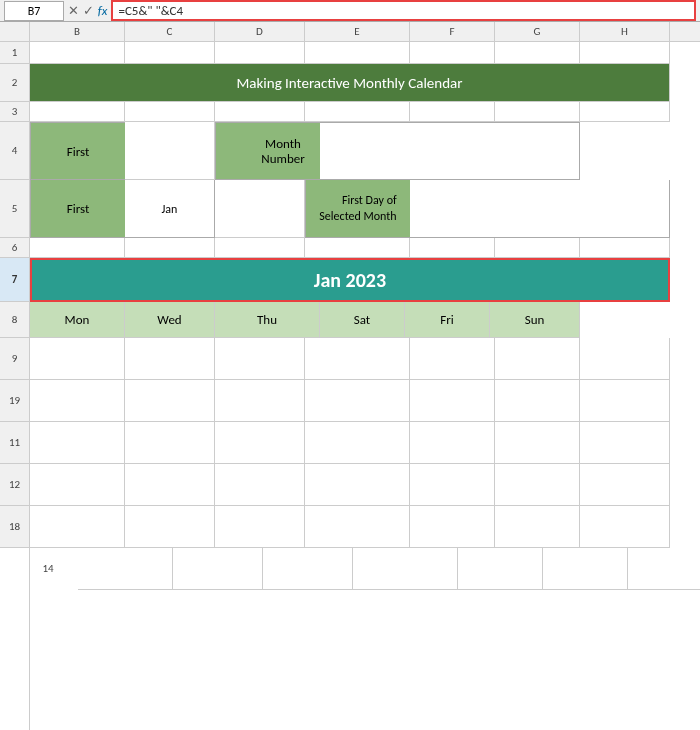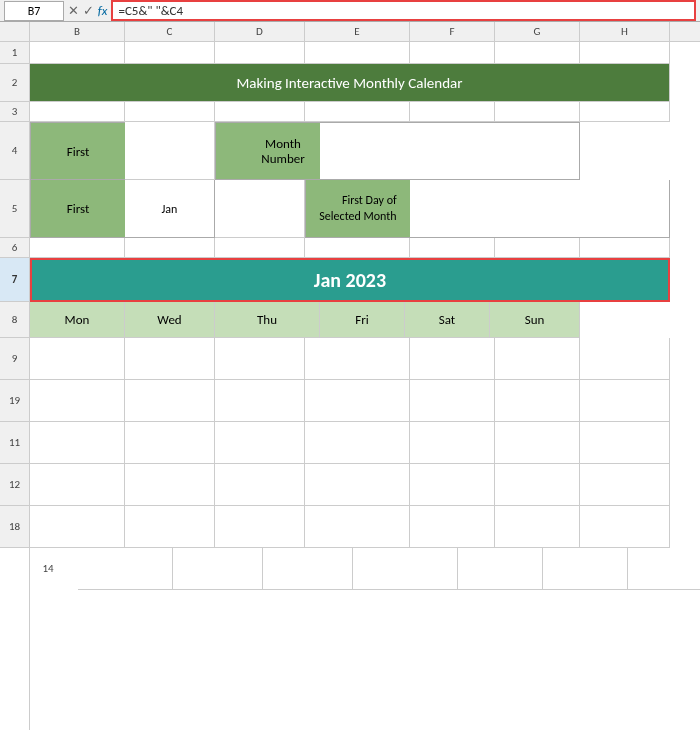--- a/index.html
+++ b/index.html
@@ -329,26 +329,26 @@
       <div class="grid-row row-8">
         <div class="cell col-b day-header">
           <span>Mon</span>
         </div>
         <div class="cell col-d day-header">
           <span>Wed</span>
         </div>
         <div class="cell col-e day-header">
           <span>Thu</span>
         </div>
+        <div class="cell col-g day-header">
+          <span>Sat</span>
+        </div>
         <div class="cell col-f day-header">
           <span>Fri</span>
         </div>
-        <div class="cell col-g day-header">
-          <span>Sat</span>
-        </div>
         <div class="cell col-h day-header">
           <span>Sun</span>
         </div>
       </div>
 
       <div class="grid-row row-9">
         <div class="cell col-b"></div>
         <div class="cell col-c"></div>
         <div class="cell col-d"></div>
         <div class="cell col-e"></div>

